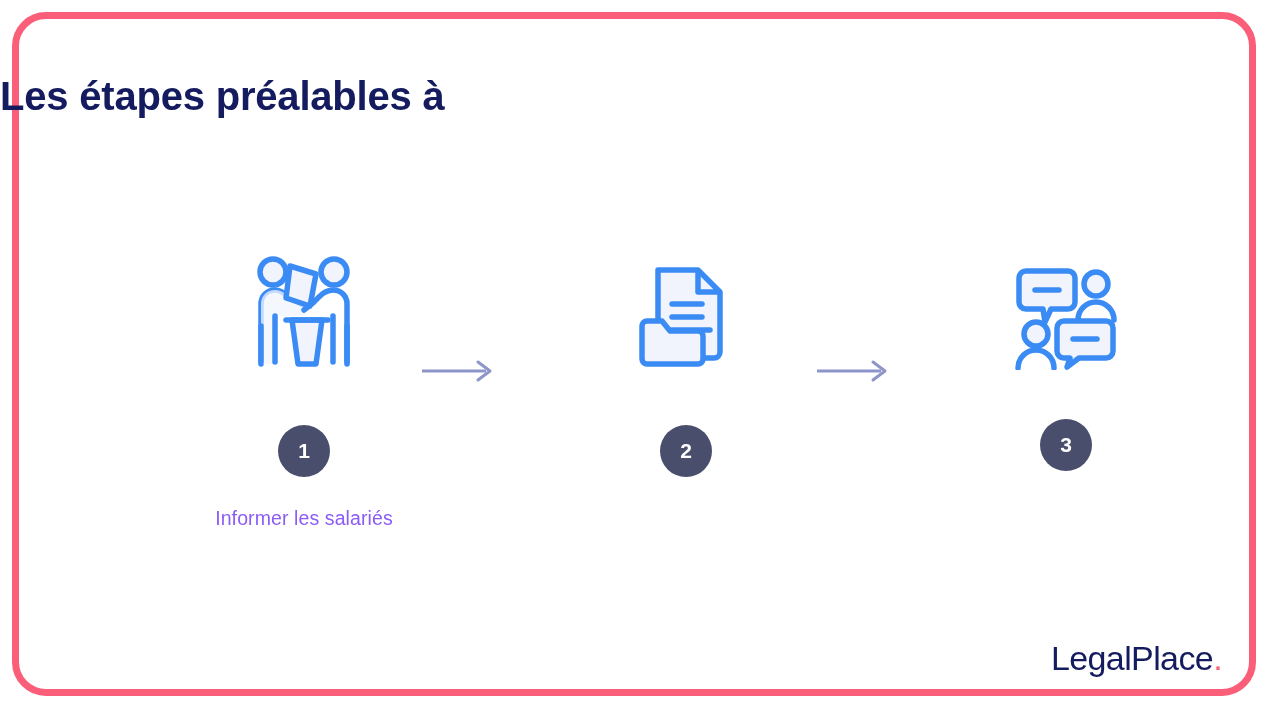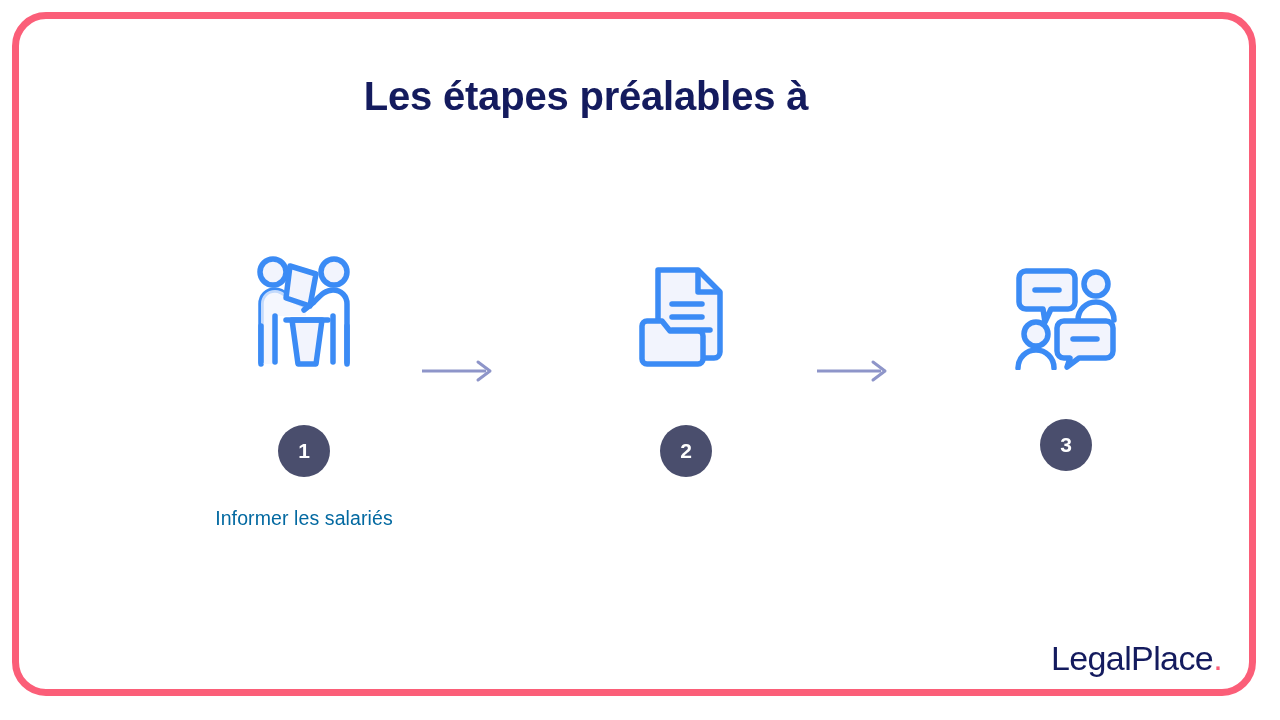--- a/index.html
+++ b/index.html
@@ -33,21 +33,21 @@
     border-radius: 34px;
     background: #ffffff;
   }
 
   
   .title-block {
     position: absolute;
     left: 0;
     top: 74px;
     width: 1172px;
-    text-align: center;
+    text-align: left;
     line-height: 1.12;
   }
   .title-line1 {
     display: block;
     font-size: 40px;
     font-weight: bold;
     color: #141b5e;
     letter-spacing: -0.2px;
   }
   .title-line2 {
@@ -99,21 +99,21 @@
     justify-content: center;
     margin: 0 auto;
   }
   .step-1 .badge { margin-top: 55px; }
   .step-2 .badge { margin-top: 55px; }
   .step-3 .badge { margin-top: 49px; }
 
   .caption {
     margin-top: 28px;
     font-size: 19.5px;
-    color: #0369a1;
+    color: #8b5cf6;
     line-height: 1.38;
     letter-spacing: 0.1px;
   }
   .step-3 .caption { margin-top: 32px; }
 
   
   .arrow {
     position: absolute;
     top: 358px;
     width: 76px;

